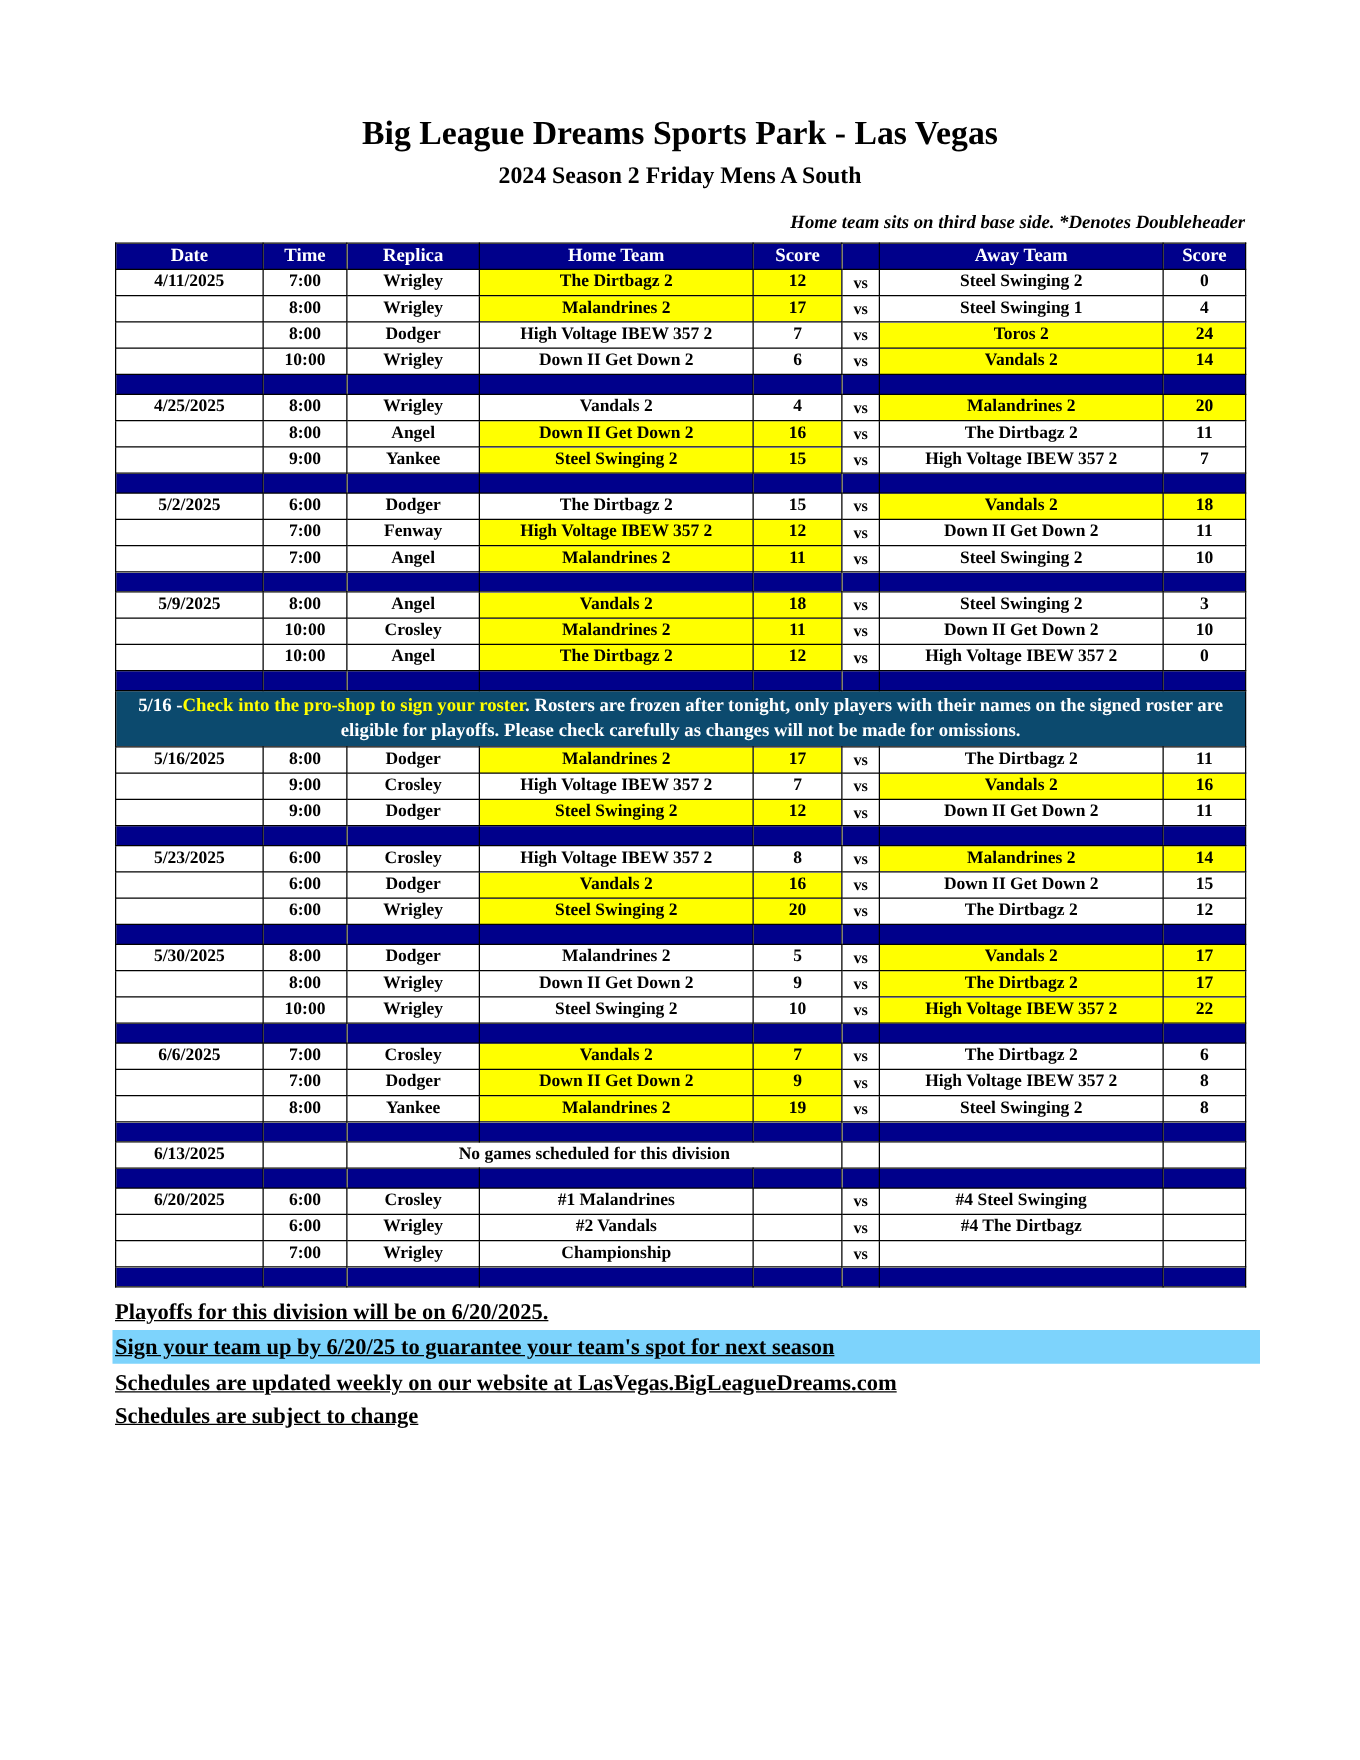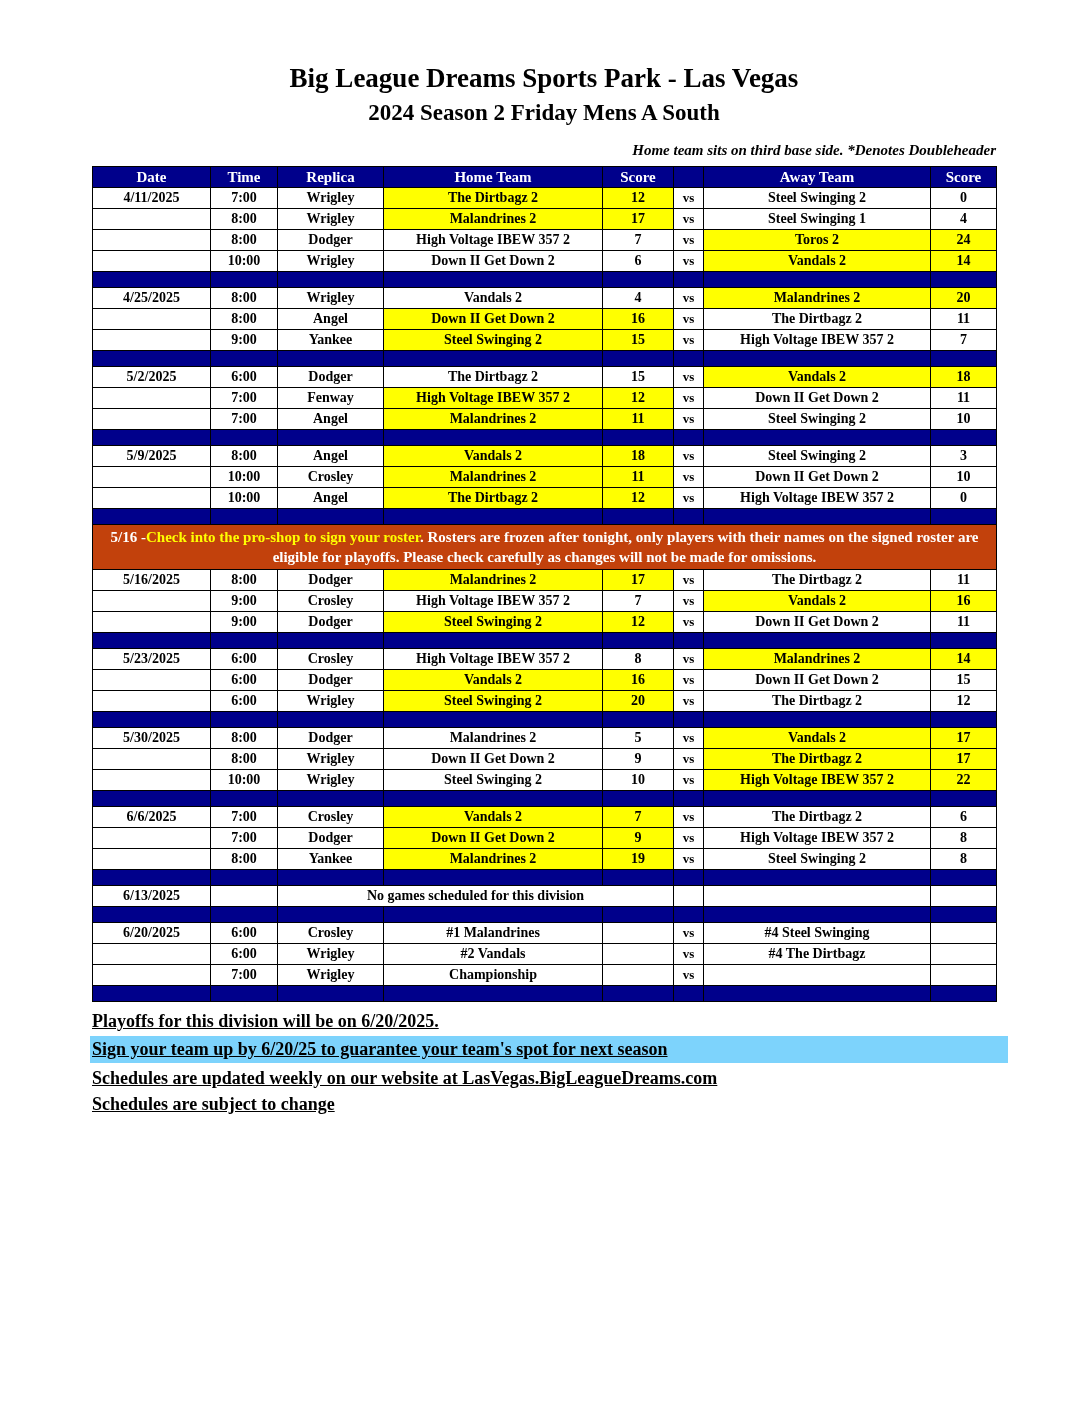--- a/index.html
+++ b/index.html
@@ -1,35 +1,35 @@
 <!DOCTYPE html>
 <html><head>
 <meta charset="utf-8">
 <style>
   html,body { margin:0; padding:0; }
   body {
     width:1088px; height:1408px; background:#ffffff;
     font-family:"Liberation Serif", serif; font-weight:bold; color:#000;
   }
-  .content { width:904px; margin:0 auto; padding-top:62px; }
+  .content { width:904px; margin:0 auto; padding-top:90px; }
   .page-title  { font-size:27px; line-height:32px; text-align:center; margin:0 0 6px 0; }
-  .page-subtitle { font-size:23px; line-height:26px; text-align:center; margin:0 0 16px 0; }
+  .page-subtitle { font-size:19px; line-height:26px; text-align:center; margin:0 0 16px 0; }
   .page-note { font-size:15px; font-style:italic; text-align:right; margin:0 0 7px 0; }
 
   table.schedule { border-collapse:collapse; width:904px; table-layout:fixed;border-radius:24px; }
   .schedule td, .schedule th {
     border:1px solid #000; height:20px; font-size:14px; font-weight:bold;
     text-align:center; padding:0 2px; overflow:hidden; white-space:nowrap;
   }
   .schedule thead th { background:#00008B; color:#fff; font-size:15px; }
   tr.sep td { background:#00008B; height:15px; }
   td.win { background:#FFFF00; }
   td.vs { font-size:13px; }
   td.banner-cell {
-    background:#c2410c; color:#fff; font-size:15px; line-height:20px;
+    background:#0c4a6e; color:#fff; font-size:15px; line-height:20px;
     white-space:normal; text-align:center; padding:1px 4px; height:42px;
   }
   td.banner-cell .hl { color:#FFFF00; }
 
   .footer { width:904px; margin:8px auto 0 auto; font-size:18px; line-height:22px;text-decoration:underline; }
   .f-line { margin:4px 0; }
   .f-highlight { background:#7dd3fc; width:916px; padding:2px 0 3px 2px; margin-left:-2px; }
 </style>
 </head>
 <body>

